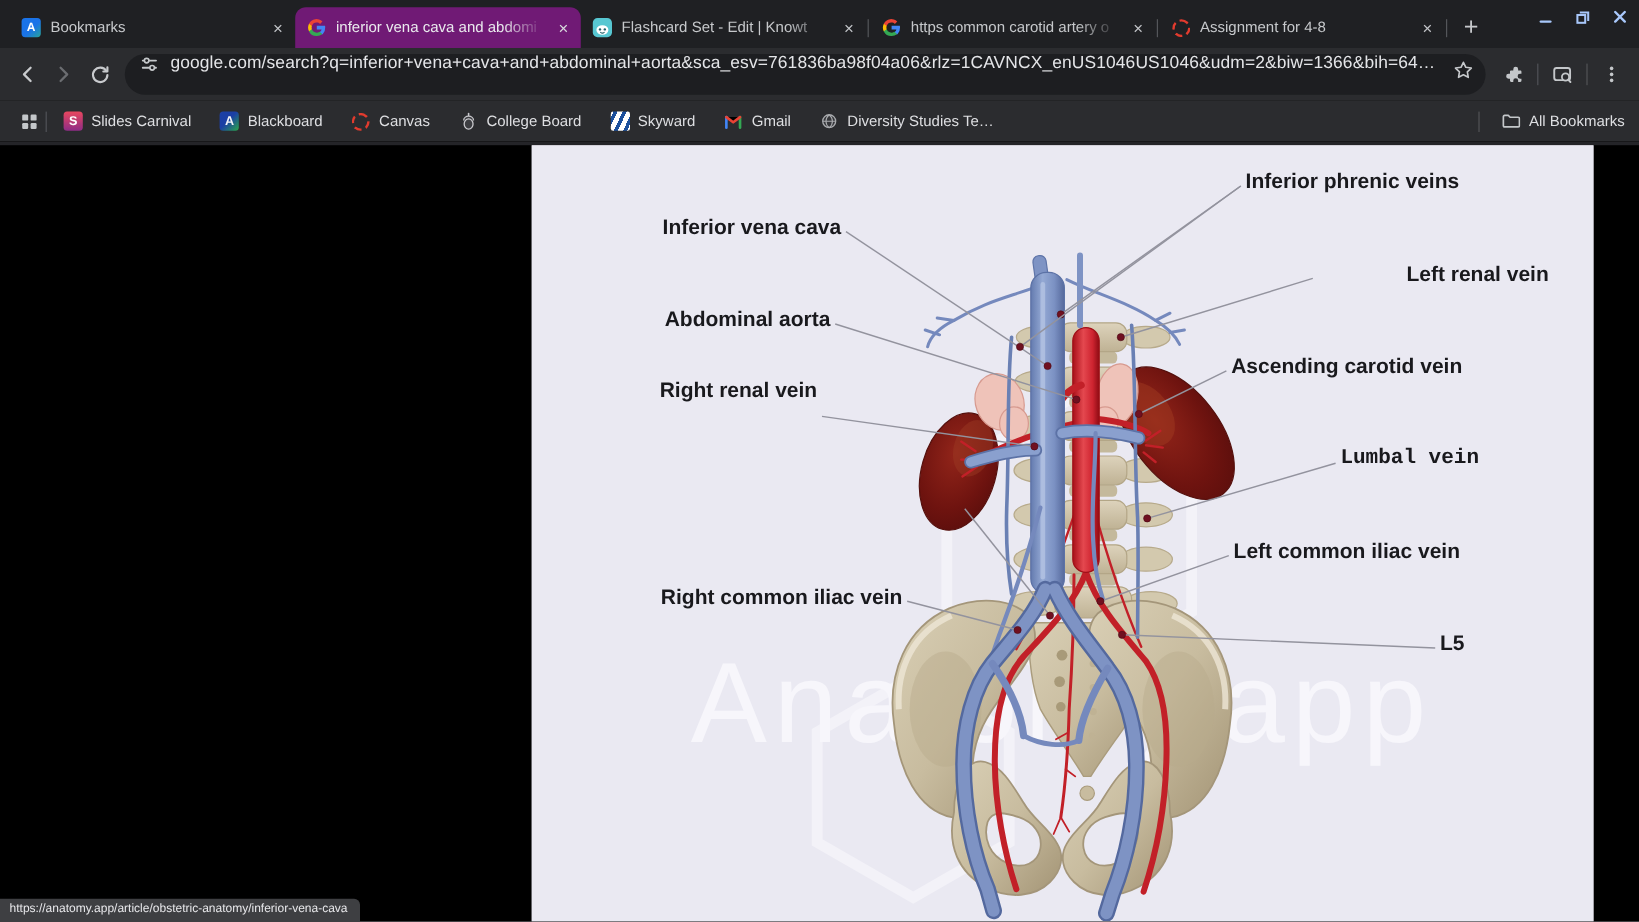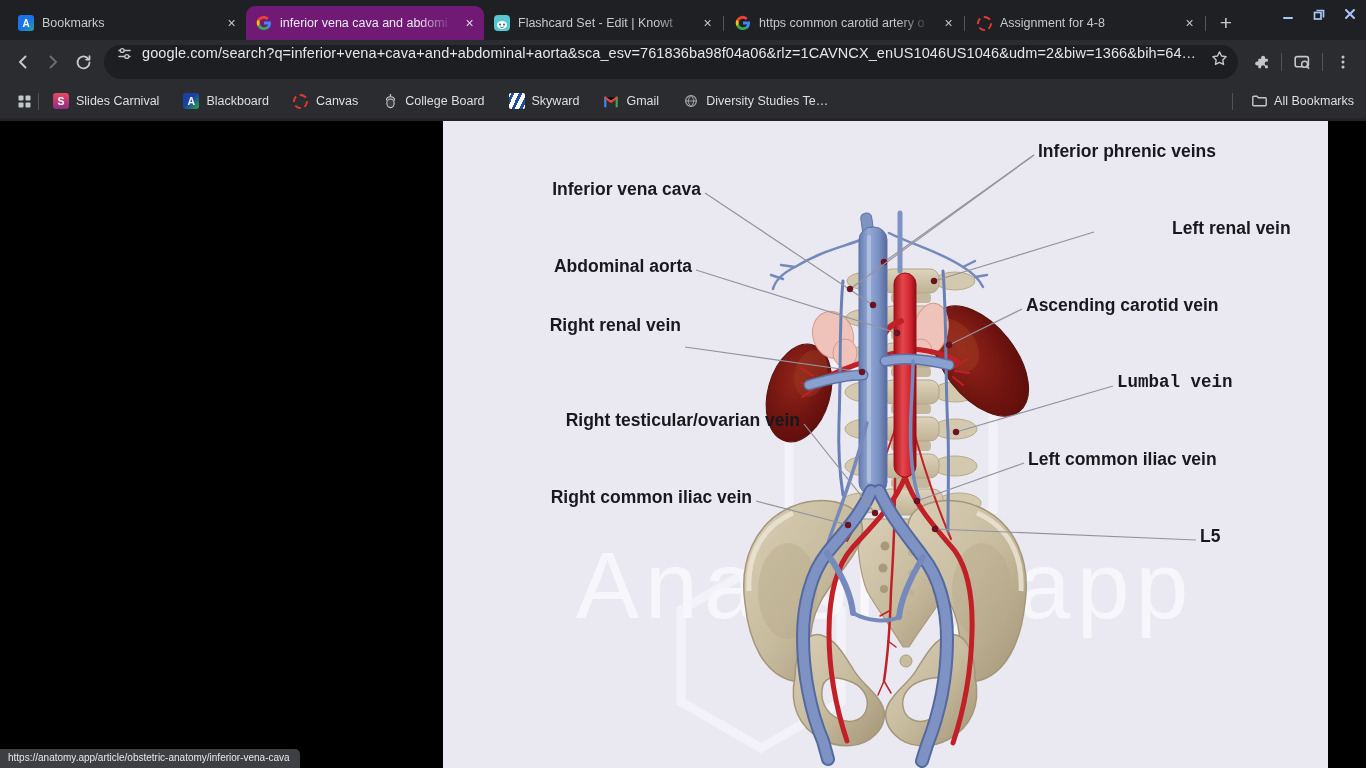--- a/index.html
+++ b/index.html
@@ -469,21 +469,20 @@
           <circle cx="513" cy="311" r="3" fill="#701020" stroke="#4A0A14" stroke-width="0.5"></circle>
           <line x1="581" y1="342" x2="474" y2="380" stroke="#93939E" stroke-width="1.2"></line>
           <circle cx="474" cy="380" r="3" fill="#701020" stroke="#4A0A14" stroke-width="0.5"></circle>
           <line x1="753" y1="419" x2="492" y2="408" stroke="#93939E" stroke-width="1.2"></line>
           <circle cx="492" cy="408" r="3" fill="#701020" stroke="#4A0A14" stroke-width="0.5"></circle>
         </g>
     </svg>
   <div class="lbl" style="top: 56px; right: 627px;">Inferior vena cava</div>
       <div class="lbl" style="top: 133px; right: 636px;">Abdominal aorta</div>
       <div class="lbl" style="top: 192px; right: 647px;">Right renal vein</div>
-      <div class="lbl" style="top: 287px; right: 528px;">Right testicular/ovarian vein</div>
       <div class="lbl" style="top: 364px; right: 576px;">Right common iliac vein</div>
       <div class="lbl" style="top: 18px; left: 595px;">Inferior phrenic veins</div>
       <div class="lbl" style="top: 95px; left: 693px; margin-left: 36px;">Left renal vein</div>
       <div class="lbl" style="top: 172px; left: 583px;">Ascending carotid vein</div>
       <div class="lbl" style="top: 249px; left: 674px; font-family: Liberation Mono, monospace;">Lumbal vein</div>
       <div class="lbl" style="top: 326px; left: 585px;">Left common iliac vein</div>
       <div class="lbl" style="top: 403px; left: 757px;">L5</div>
     </div>
 
   <div id="statuschip">

